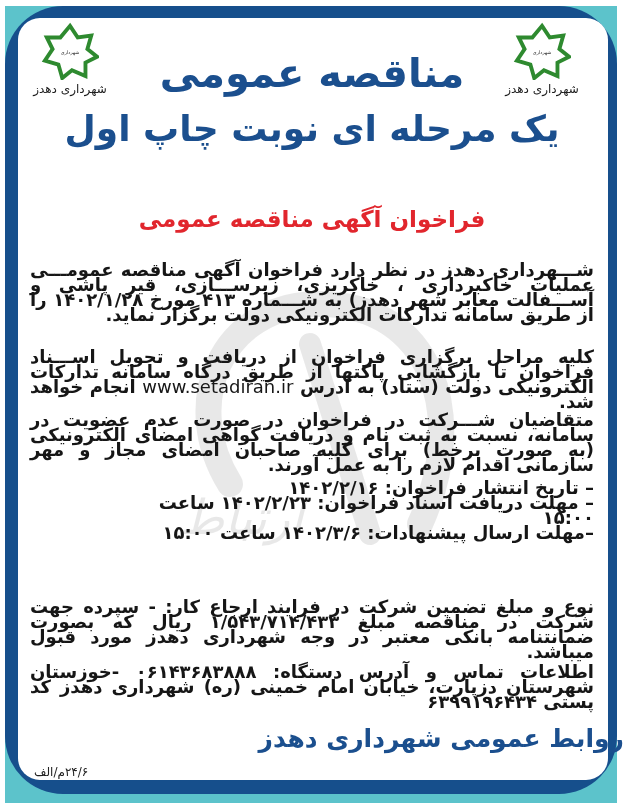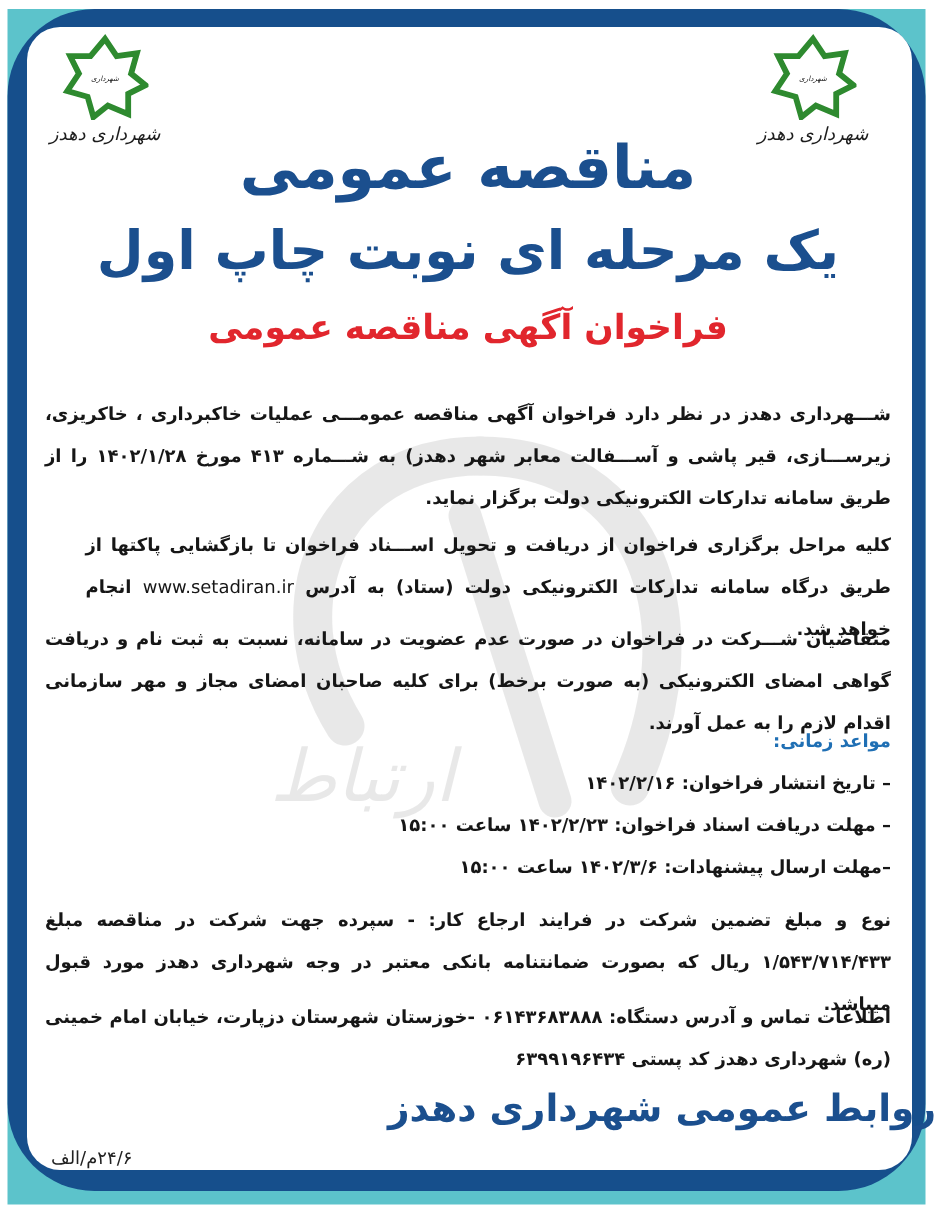--- a/index.html
+++ b/index.html
@@ -14,47 +14,47 @@
     background: #164f8c;
     border-radius: 58px 58px 58px 58px;
   }
   .panel {
     position: absolute; left: 18px; top: 18px; width: 590px; height: 762px;
     background: #ffffff;
     border-radius: 22px;
   }
 
   .logo {
-    position: absolute; top: 22px; width: 100px; height: 80px; text-align: center; font-style: italic;
+    position: absolute; top: 22px; width: 100px; height: 80px; text-align: center;
   }
   .logo.right { right: 32px; }
   .logo.left { left: 20px; }
   .logo svg { display: block; margin: 0 auto; }
   .logo .logo-caption {
     display: block; font-size: 12px; color: #1c1c1c; margin-top: 2px; direction: rtl;
   }
 
   .title1, .title2 {
     position: absolute; left: 0; right: 0; text-align: center; direction: rtl;
-    color: #1b4f8e; font-weight: bold; font-family: "DejaVu Sans", sans-serif; margin-top: 39px;
+    color: #1b4f8e; font-weight: bold; font-family: "DejaVu Sans", sans-serif;
   }
   .title1 { top: 50px; font-size: 40px; letter-spacing: -1px; }
   .title2 { top: 108px; font-size: 36px; letter-spacing: -2px; }
 
   .subtitle {
     position: absolute; left: 0; right: 0; top: 206px; text-align: center; direction: rtl;
     color: #e1262d; font-weight: bold; font-size: 23px;
   }
 
   .body {
     position: absolute; left: 30px; right: 30px; direction: rtl; text-align: justify;
-    font-size: 12px; line-height: 28px; color: #161616; font-weight: bold;
+    font-size: 18px; line-height: 15px; color: #161616; font-weight: bold;
   }
   .p1 { top: 262px; }
-  .p2 { top: 349px; margin-left: 27px; }
+  .p2 { top: 349px; }
   .p3 { top: 412px; }
   .timing { top: 480px; right: 30px; left: 150px; text-align: right; }
   .timing .timing-heading { color: #1f6fb4; display: block; }
   .timing .t-item { display: block; }
   .p4 { top: 599px; }
   .p5 { top: 664px; }
   .ltr { direction: ltr; unicode-bidi: embed; font-weight: normal; }
 
   .footer-sig {
     position: absolute; left: 0; right: 0; top: 724px; text-align: right; direction: rtl;
@@ -113,21 +113,20 @@
 
 <div class="body p2">
   <span>کلیه مراحل برگزاری فراخوان از دریافت و تحویل اســـناد فراخوان تا بازگشایی پاکتها از طریق درگاه سامانه تدارکات الکترونیکی دولت (ستاد) به آدرس</span>
   <span class="ltr">www.setadiran.ir</span>
   <span>انجام خواهد شد.</span>
 </div>
 
 <div class="body p3">متقاضیان شـــرکت در فراخوان در صورت عدم عضویت در سامانه، نسبت به ثبت نام و دریافت گواهی امضای الکترونیکی (به صورت برخط) برای کلیه صاحبان امضای مجاز و مهر سازمانی اقدام لازم را به عمل آورند.</div>
 
 <div class="body timing">
-  <span class="timing-heading">مواعد زمانی:</span>
   <span class="t-item">
     <span>– تاریخ انتشار فراخوان:</span>
     <span>۱۴۰۲/۲/۱۶</span>
   </span>
   <span class="t-item">
     <span>– مهلت دریافت اسناد فراخوان:</span>
     <span>۱۴۰۲/۲/۲۳ ساعت ۱۵:۰۰</span>
   </span>
   <span class="t-item">
     <span>–مهلت ارسال پیشنهادات:</span>

